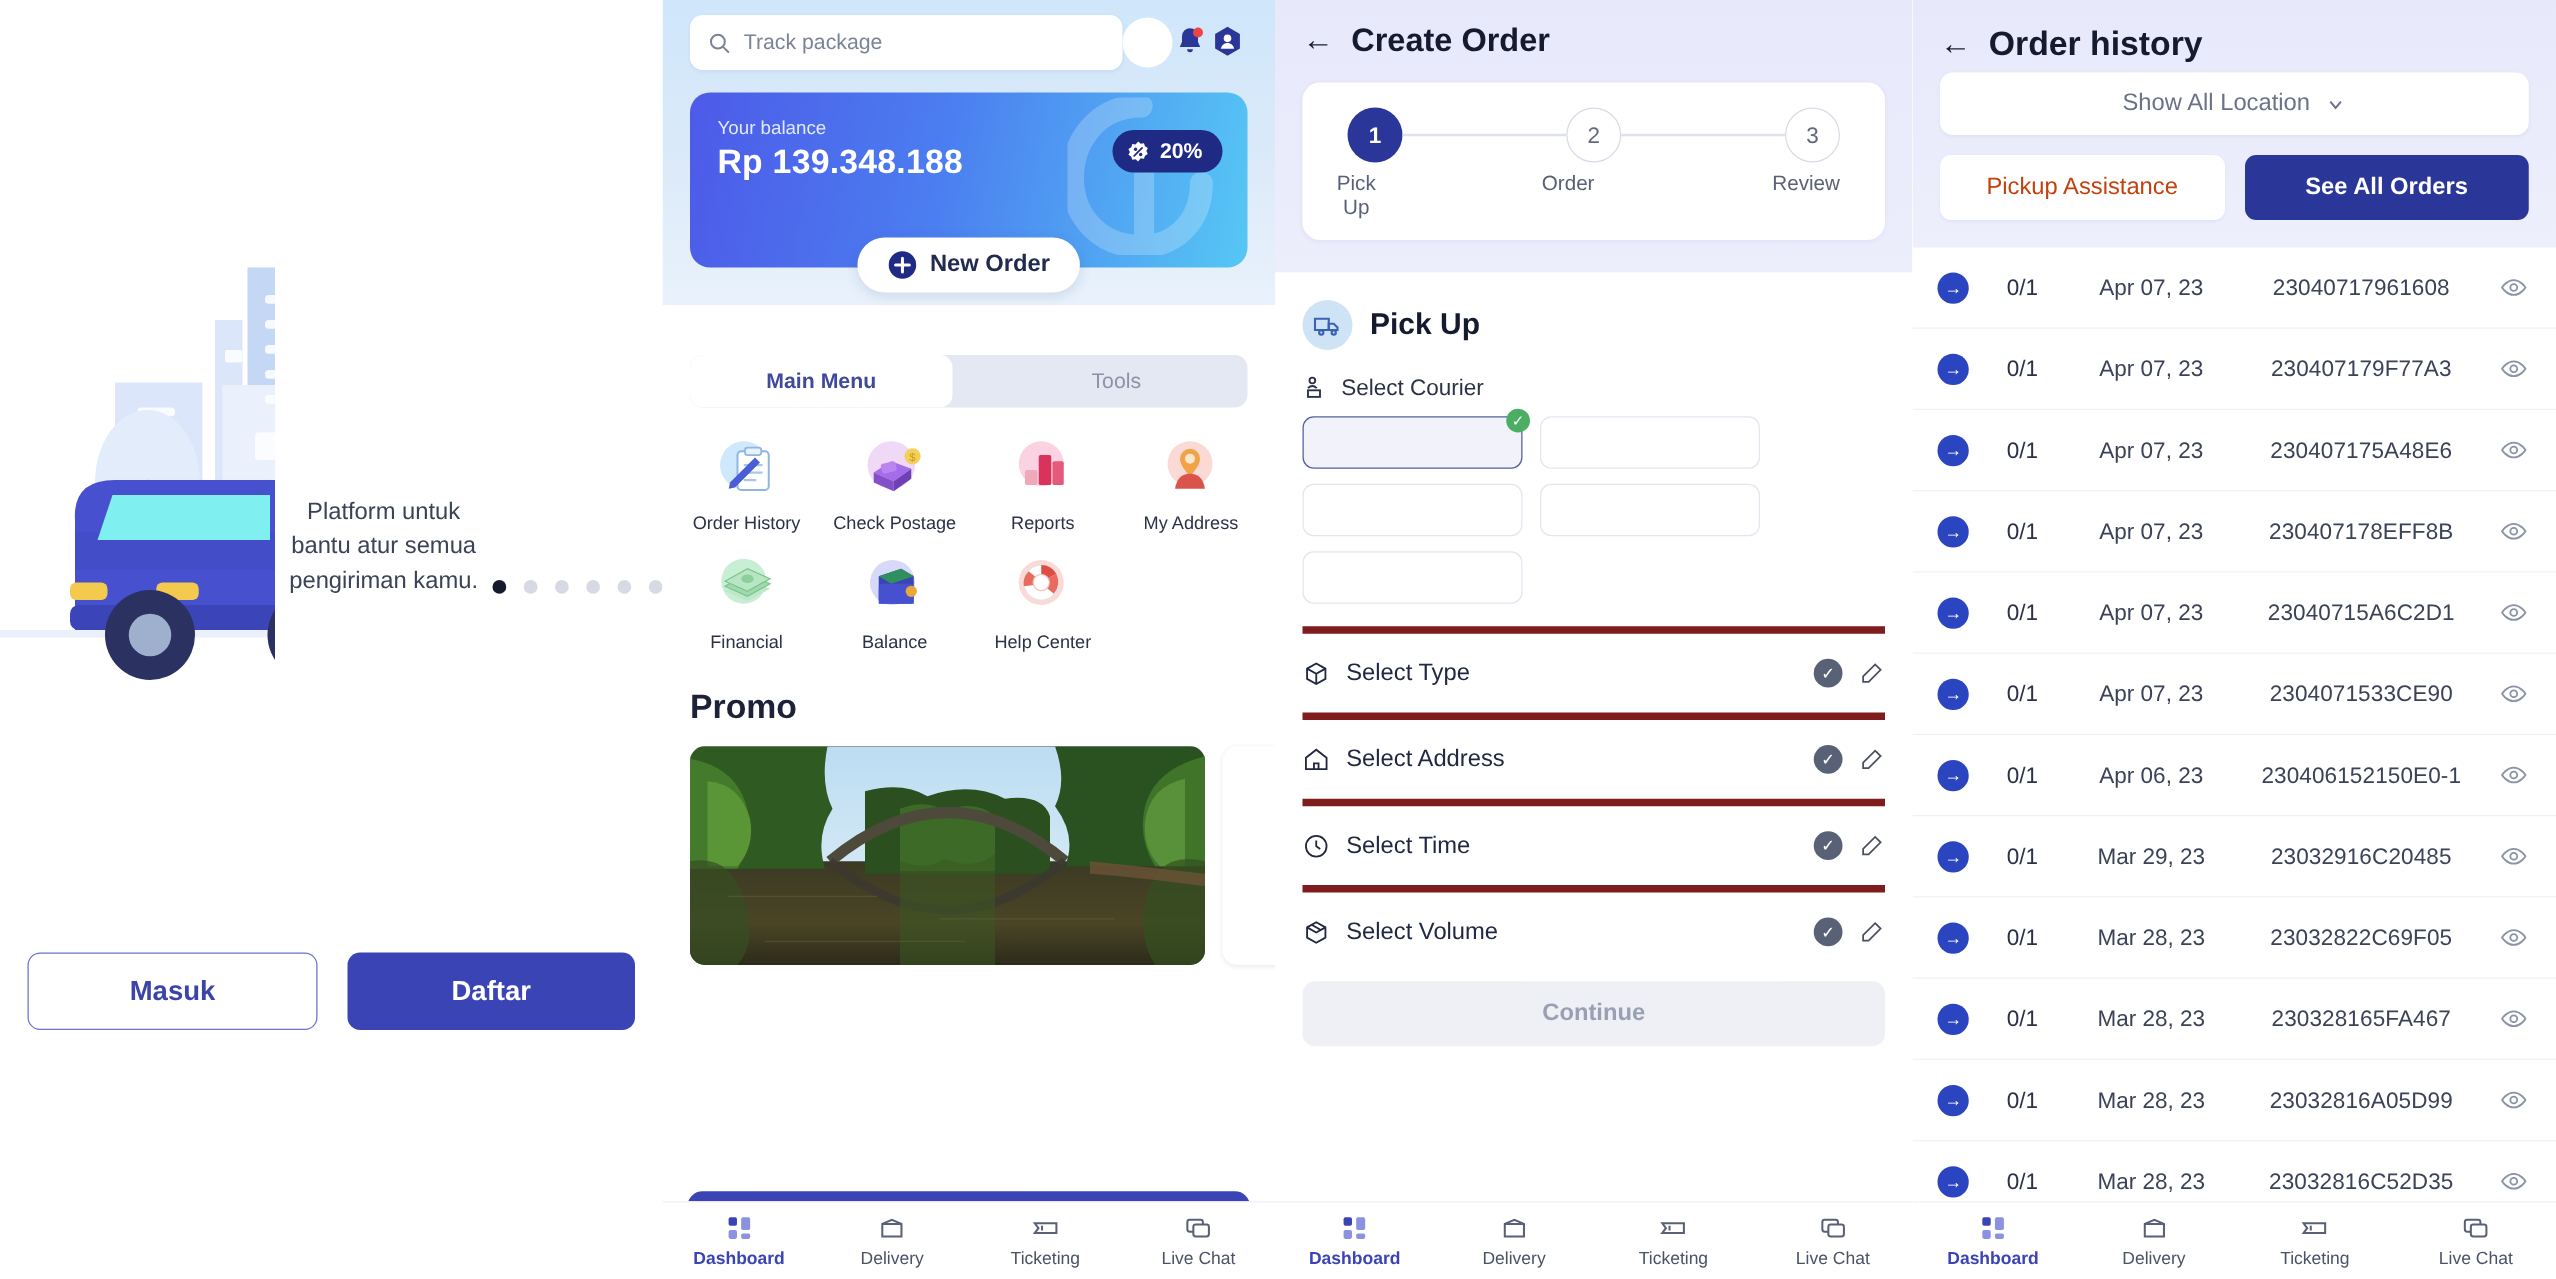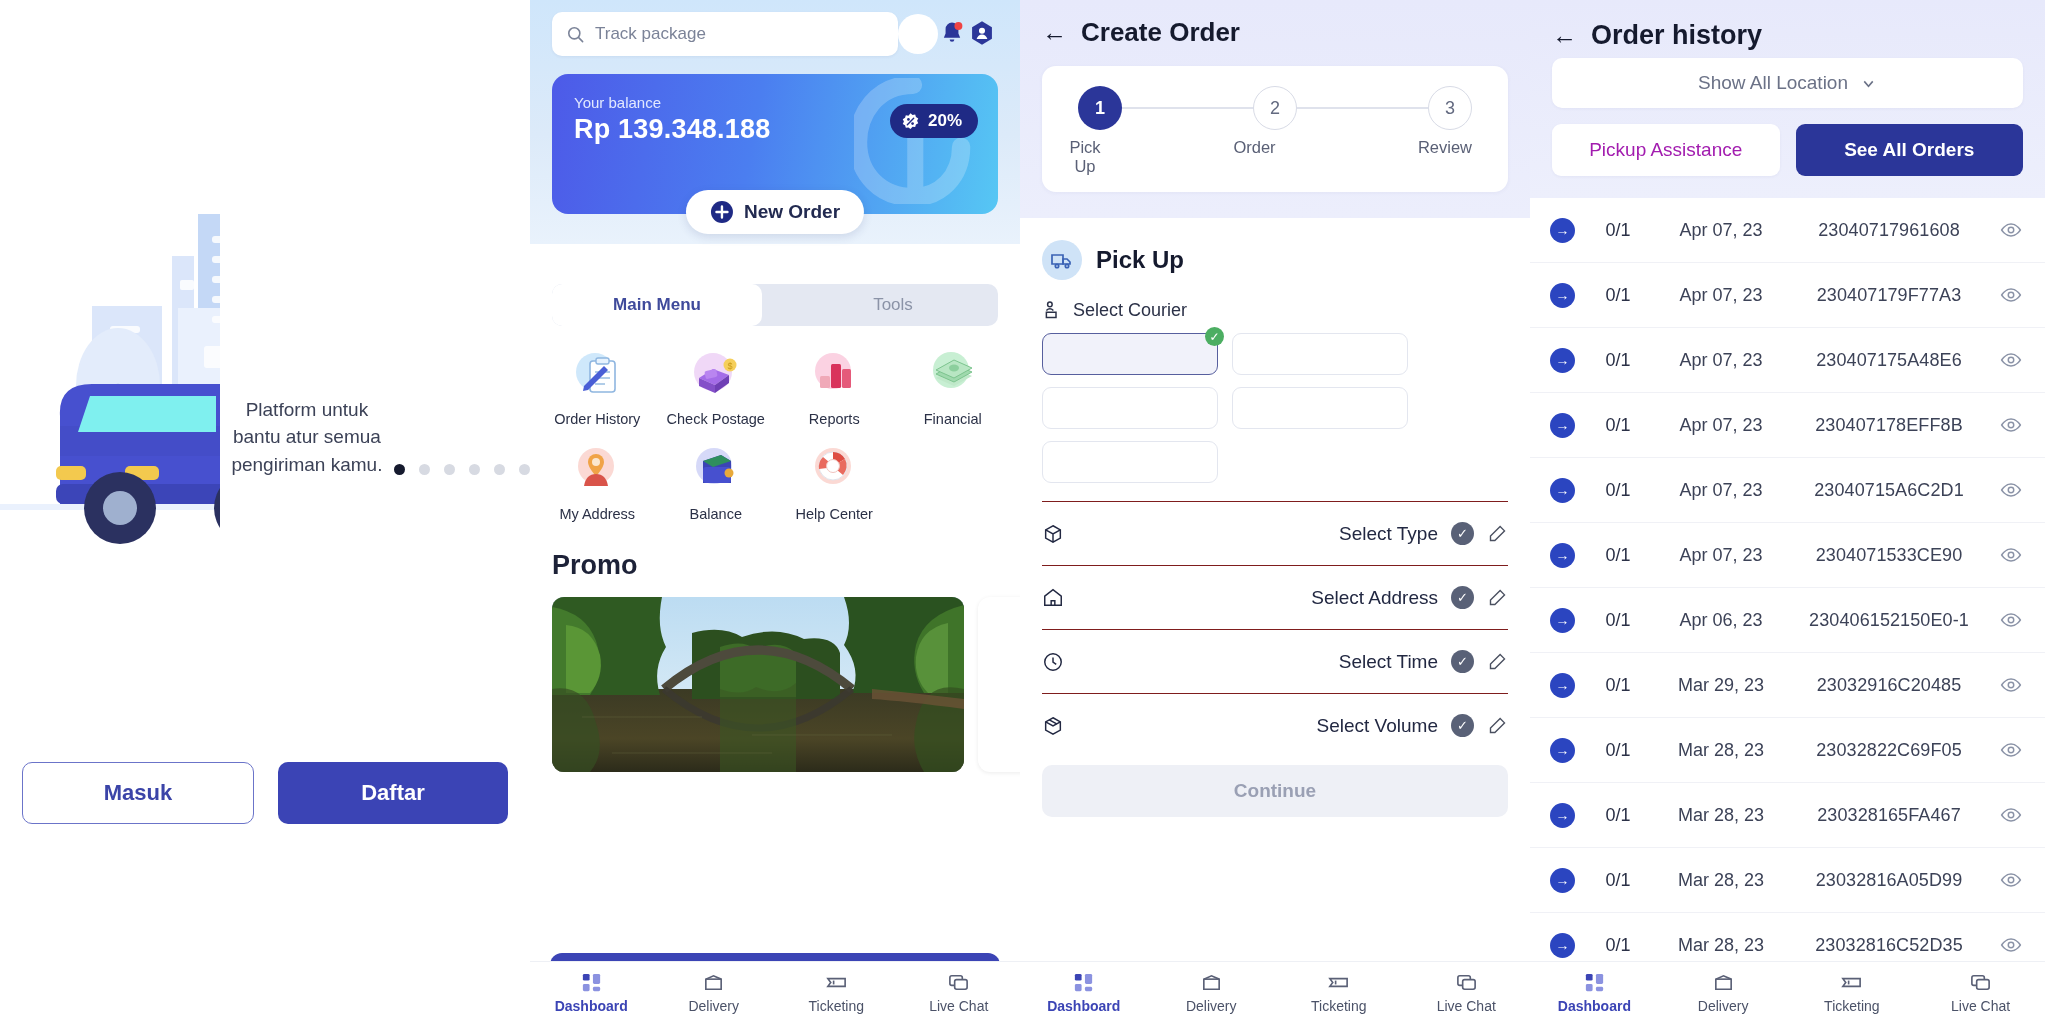--- a/index.html
+++ b/index.html
@@ -159,21 +159,21 @@
                  font-size: 18px; color: #2b3147; }
   .courier-grid { display: flex; flex-wrap: wrap; gap: 12px 14px; }
   .courier-box { width: 176px; height: 42px; border: 1.2px solid #e3e6ef; border-radius: 9px;
                  background: #fff; position: relative; cursor: pointer; }
   .courier-box.selected { border: 1.6px solid #575f9e; background: #f1f2fa; }
   .check-badge { position: absolute; right: -7px; top: -7px; width: 19px; height: 19px;
                  border-radius: 50%; background: #4cae62; display: flex; align-items: center;
                  justify-content: center; color: #fff; font-size: 12px; }
   .sel-rows { margin-top: 18px; }
   .sel-row { display: flex; align-items: center; gap: 13px; padding: 20px 0;
-             border-top: 1px solid #7f1d1d; text-align: right; }
+             border-top: 6px solid #7f1d1d; }
   .sel-row .lbl { flex: 1; font-size: 19px; color: #222842; }
   .row-check { width: 23px; height: 23px; border-radius: 50%; background: #596177;
                display: flex; align-items: center; justify-content: center;
                color: #fff; font-size: 13px; cursor: pointer; }
   .continue-btn {
     margin: 8px 22px 0 22px; height: 52px; border-radius: 10px; background: #eef0f6;
     display: flex; align-items: center; justify-content: center;
     color: #9aa0b4; font-size: 19px; font-weight: 600; cursor: pointer;
   }
 
@@ -184,21 +184,21 @@
   .p4-title { display: flex; align-items: center; gap: 14px; height: 46px;
               font-size: 27px; font-weight: 700; color: #151a2e; }
   .loc-select {
     height: 50px; background: #fff; border-radius: 10px; display: flex; align-items: center;
     justify-content: center; gap: 12px; font-size: 19px; color: #6b7287; cursor: pointer;
     box-shadow: 0 1px 3px rgba(60,70,130,.06);
   }
   .p4-btns { display: flex; gap: 16px; margin-top: 16px; }
   .pill-white { flex: 1; height: 52px; background: #fff; border-radius: 9px;
                 display: flex; align-items: center; justify-content: center;
-                font-size: 19px; color: #a21caf; cursor: pointer;
+                font-size: 19px; color: #c2410c; cursor: pointer;
                 box-shadow: 0 1px 3px rgba(60,70,130,.06); }
   .pill-blue { flex: 1; height: 52px; background: #2b3699; border-radius: 9px;
                display: flex; align-items: center; justify-content: center;
                font-size: 19px; font-weight: 700; color: #fff; cursor: pointer; }
   .order-list { }
   .order-row { display: flex; align-items: center; height: 65px;
                border-bottom: 1px solid #f0f1f6; padding: 0 20px; gap: 4px; }
   .arrow-ico { width: 25px; height: 25px; border-radius: 50%; background: #2b45c0;
                display: flex; align-items: center; justify-content: center;
                color: #fff; font-size: 14px; flex: 0 0 25px; cursor: pointer; }
@@ -408,39 +408,39 @@
             <rect x="13" y="28" width="10" height="12" rx="1.5" fill="#f0a9b8"></rect>
             <rect x="24" y="16" width="10" height="24" rx="1.5" fill="#d9335c"></rect>
             <rect x="35" y="21" width="9" height="19" rx="1.5" fill="#e55a7a"></rect>
           </svg>
         </div>
         <div class="menu-label">Reports</div>
       </div>
       <div class="menu-item">
         <div class="menu-icon">
           <svg width="54" height="54" viewBox="0 0 54 54">
+            <circle cx="26" cy="23" r="18" fill="#fbd9d4"></circle>
+            <path d="M26 11 a8 8 0 0 1 8 8 c0 6 -8 14 -8 14 s-8 -8 -8 -14 a8 8 0 0 1 8 -8z" fill="#f0a347"></path>
+            <circle cx="26" cy="19" r="4" fill="#fbe7d0"></circle>
+            <path d="M14 43 q2 -12 12 -12 q10 0 12 12 z" fill="#d9544a"></path>
+          </svg>
+        </div>
+        <div class="menu-label">My Address</div>
+      </div>
+      <div class="menu-item">
+        <div class="menu-icon">
+          <svg width="54" height="54" viewBox="0 0 54 54">
             <circle cx="25" cy="22" r="18" fill="#c8efd3"></circle>
             <path d="M10 30 l18 -10 l18 8 l-18 10 z" fill="#bfe8c9"></path>
             <path d="M10 26 l18 -10 l18 8 l-18 10 z" fill="#9fd9ad" stroke="#7cc48e" stroke-width="1"></path>
             <path d="M10 22 l18 -10 l18 8 l-18 10 z" fill="#b8e6c3" stroke="#7cc48e" stroke-width="1"></path>
             <ellipse cx="28" cy="20" rx="5" ry="3.4" fill="#8ccf9d"></ellipse>
           </svg>
         </div>
         <div class="menu-label">Financial</div>
-      </div>
-      <div class="menu-item">
-        <div class="menu-icon">
-          <svg width="54" height="54" viewBox="0 0 54 54">
-            <circle cx="26" cy="23" r="18" fill="#fbd9d4"></circle>
-            <path d="M26 11 a8 8 0 0 1 8 8 c0 6 -8 14 -8 14 s-8 -8 -8 -14 a8 8 0 0 1 8 -8z" fill="#f0a347"></path>
-            <circle cx="26" cy="19" r="4" fill="#fbe7d0"></circle>
-            <path d="M14 43 q2 -12 12 -12 q10 0 12 12 z" fill="#d9544a"></path>
-          </svg>
-        </div>
-        <div class="menu-label">My Address</div>
       </div>
       <div class="menu-item">
         <div class="menu-icon">
           <svg width="54" height="54" viewBox="0 0 54 54">
             <circle cx="25" cy="23" r="18" fill="#d6d9f8"></circle>
             <path d="M14 18 l18 -6 l10 6 l0 22 l-28 0 z" fill="#3b44b5"></path>
             <path d="M14 18 l18 -6 l10 6 l-18 6 z" fill="#2f8f5e"></path>
             <rect x="14" y="24" width="28" height="16" rx="3" fill="#4750cf"></rect>
             <circle cx="40" cy="30" r="4.5" fill="#e8a93a"></circle>
           </svg>

